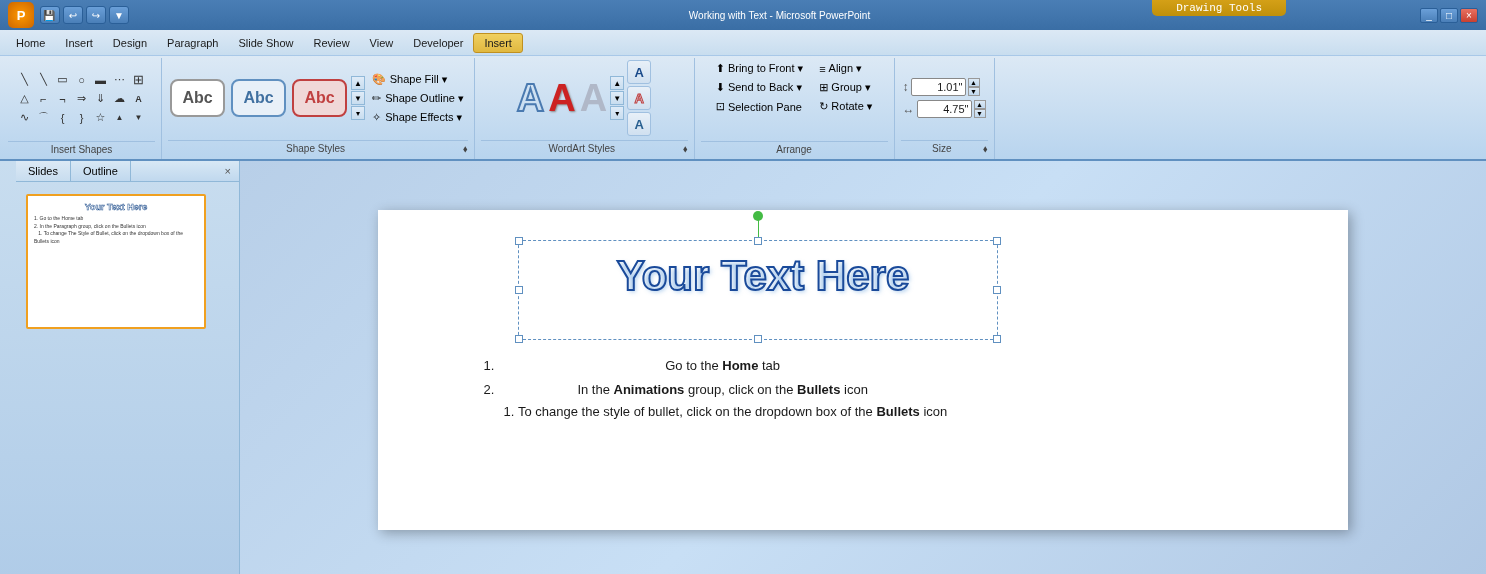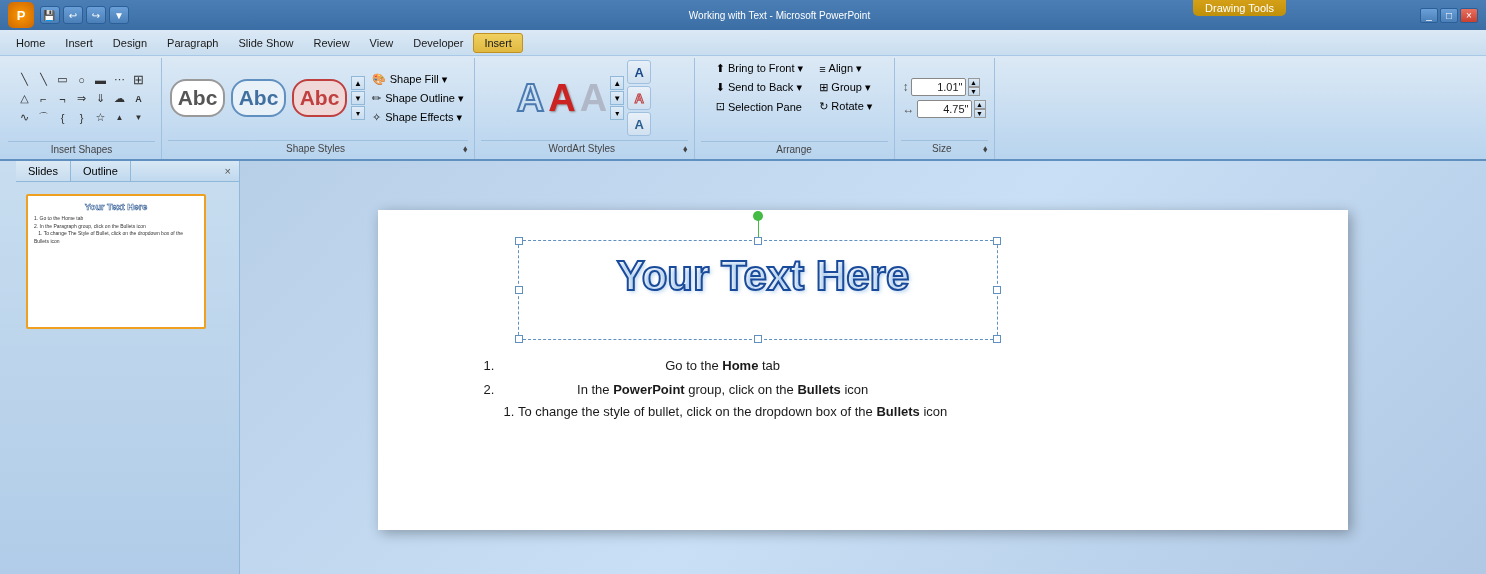--- a/index.html
+++ b/index.html
@@ -37,23 +37,23 @@
     .title-bar-title {
       flex: 1;
       text-align: center;
       font-size: 10px;
       color: white;
     }
     .title-bar-drawing-tools {
       position: absolute;
       right: 200px; top: 0;
       background: linear-gradient(to bottom, #d4a017, #c0900a);
-      padding: 2px 12px;
+      padding: 2px 24px;
       border-radius: 0 0 5px 5px;
-      font-size: 11px; color: white;
+      font-size: 11px; color: white; font-family: Liberation Mono, monospace;
     }
     .title-bar-window-controls {
       display: flex; gap: 2px;
     }
     .win-ctrl {
       width: 18px; height: 15px;
       background: linear-gradient(to bottom, #6a9fd8, #4a7fb8);
       border: 1px solid #2a5f98;
       border-radius: 2px;
       display: flex; align-items: center; justify-content: center;
@@ -118,24 +118,24 @@
     .shape-btn {
       width: 18px; height: 18px;
       display: flex; align-items: center; justify-content: center;
       cursor: pointer; font-size: 11px; color: #333;
       border-radius: 2px;
     }
 
     
     .style-box {
       width: 55px; height: 38px;
-      border-radius: 16px;
+      border-radius: 8px;
       display: flex; align-items: center; justify-content: center;
       cursor: pointer;
-      font-size: 21px; font-weight: bold;
+      font-size: 16px; font-weight: bold;
       margin: 2px;
     }
     .style-box-1 {
       background: white;
       border: 2px solid #999;
       color: #555;
     }
     .style-box-2 {
       background: #e8f0f8;
       border: 2px solid #6090c0;
@@ -630,21 +630,21 @@
         <div class="selection-handle" style="bottom:-4px; left:-4px;"></div>
         <div class="selection-handle" style="bottom:-4px; left:50%; transform:translateX(-50%);"></div>
         <div class="selection-handle" style="bottom:-4px; right:-4px;"></div>
       </div>
 
       <div class="slide-title-text">Your Text Here</div>
 
       <div class="slide-content">
         <ol>
           <li>Go to the <span class="bold">Home</span> tab</li>
-          <li>In the <span class="bold">PowerPoint</span> group, click on the <span class="bold">Bullets</span> icon
+          <li>In the <span class="bold">Animations</span> group, click on the <span class="bold">Bullets</span> icon
             <ol>
               <li>To change the style of bullet, click on the dropdown box of the <span class="bold">Bullets</span> icon</li>
             </ol>
           </li>
         </ol>
       </div>
 
     </div>
   </div>
 </div>

